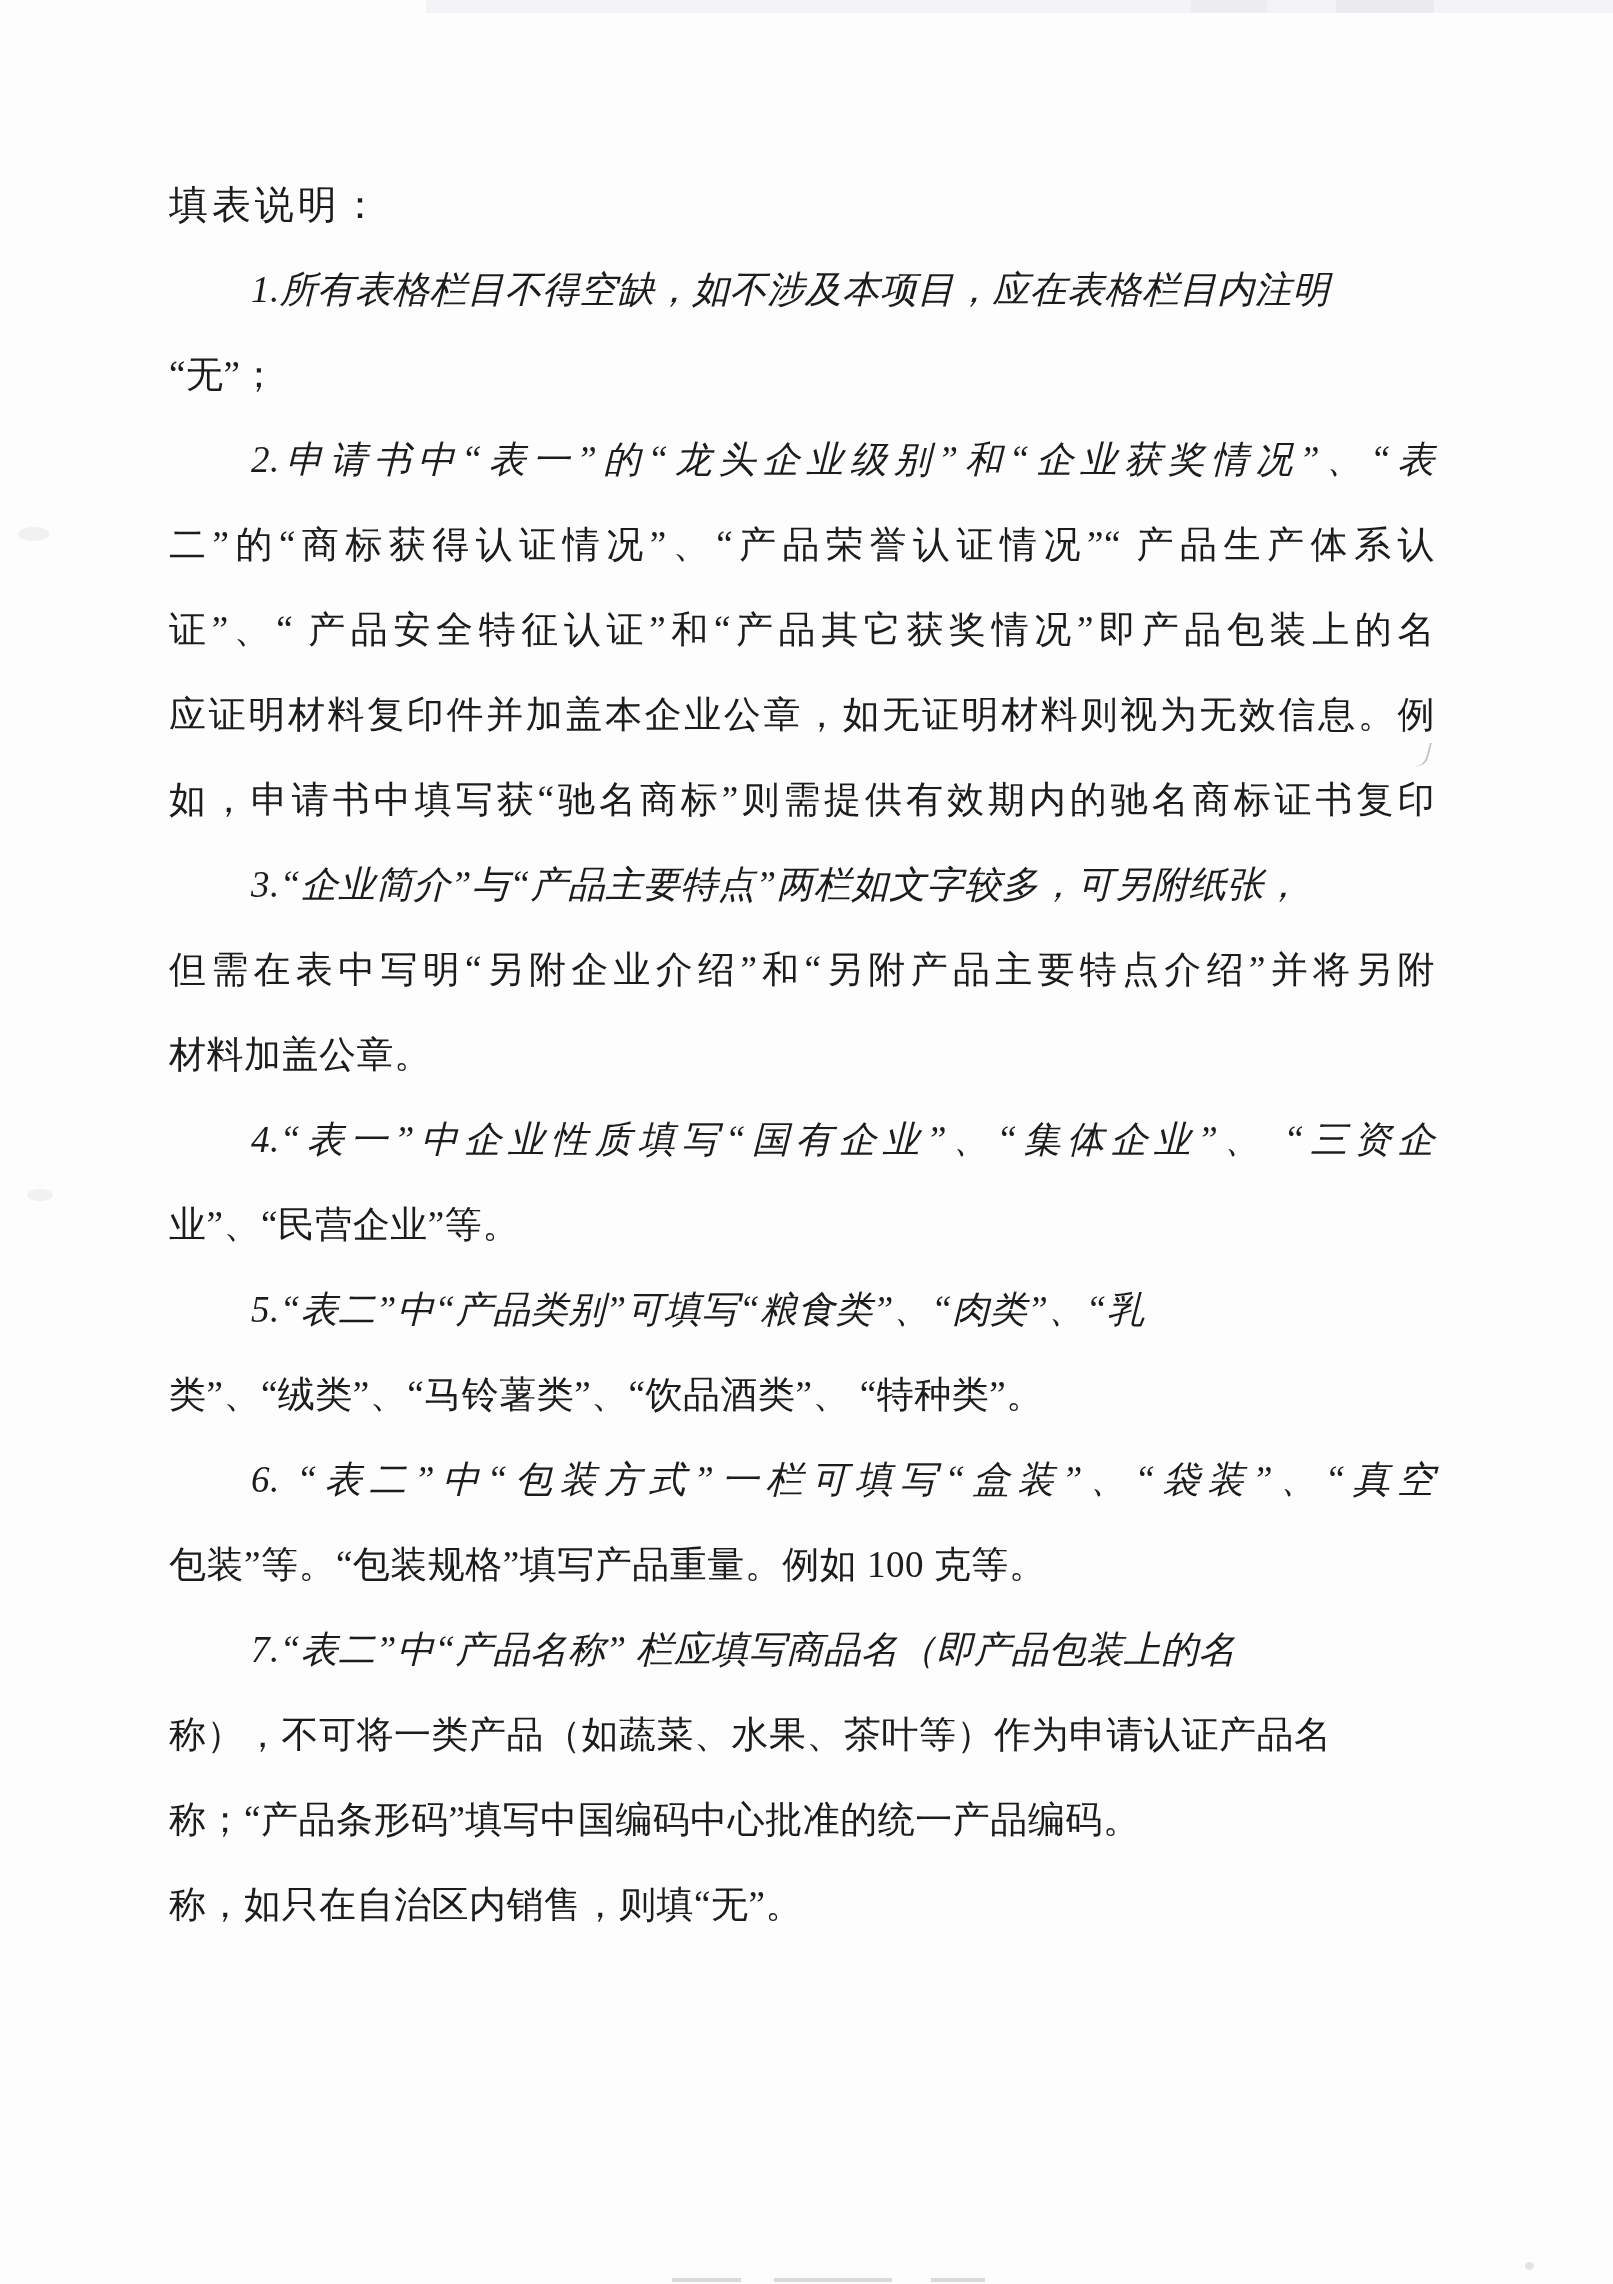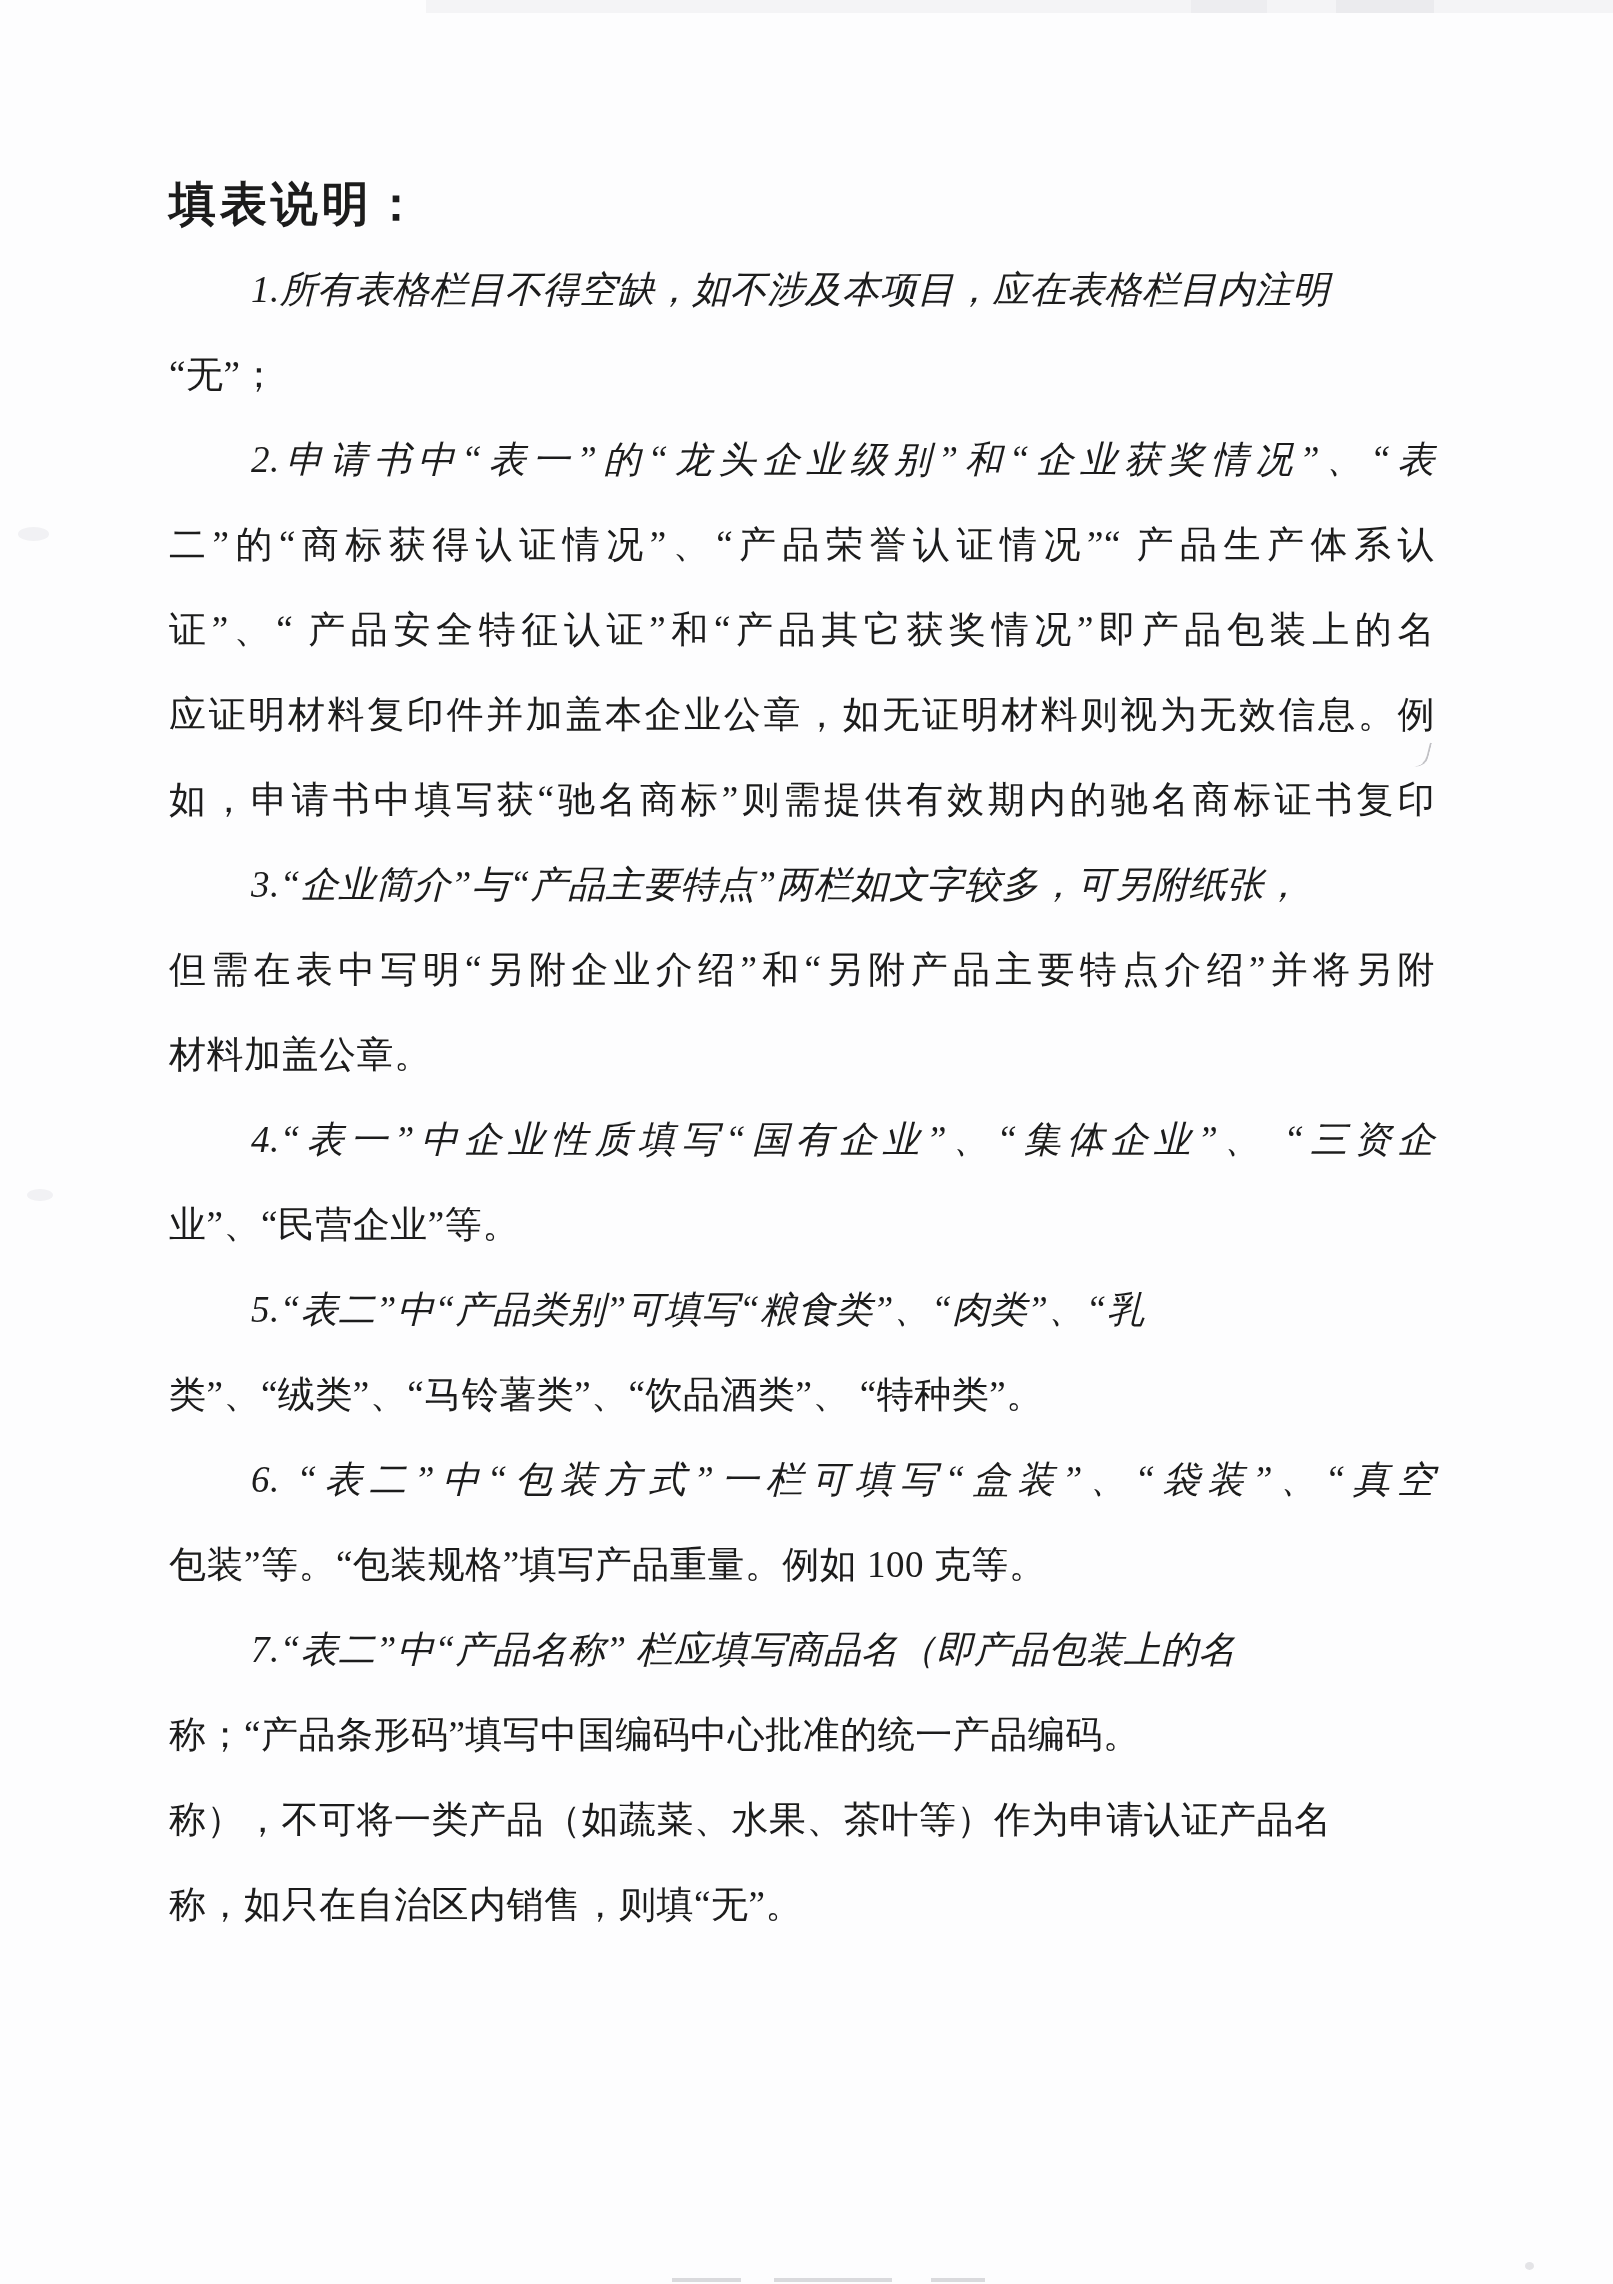--- a/index.html
+++ b/index.html
@@ -65,22 +65,22 @@
   
   .content {
     position: absolute;
     left: 169px;
     top: 162px;
     width: 1266px;
   }
   .doc-title {
     height: 85px;
     line-height: 85px;
-    font-size: 47px;
-    font-weight: 700;
+    font-size: 39px;
+    font-weight: 400;
     letter-spacing: 3.9px;
     white-space: nowrap;
   }
   .line {
     height: 85px;
     line-height: 85px;
     font-size: 37px;
     letter-spacing: 0.5px;
   }
   .line.indent {
@@ -121,18 +121,18 @@
       <div class="line indent">3.“企业简介”与“产品主要特点”两栏如文字较多，可另附纸张，</div>
       <div class="line fill">但需在表中写明“另附企业介绍”和“另附产品主要特点介绍”并将另附</div>
       <div class="line">材料加盖公章。</div>
       <div class="line indent fill">4.“表一”中企业性质填写“国有企业”、“集体企业”、 “三资企</div>
       <div class="line">业”、“民营企业”等。</div>
       <div class="line indent">5.“表二”中“产品类别”可填写“粮食类”、“肉类”、“乳</div>
       <div class="line">类”、“绒类”、“马铃薯类”、“饮品酒类”、 “特种类”。</div>
       <div class="line indent fill">6. “表二”中“包装方式”一栏可填写“盒装”、“袋装”、“真空</div>
       <div class="line">包装”等。“包装规格”填写产品重量。例如 100 克等。</div>
       <div class="line indent">7.“表二”中“产品名称” 栏应填写商品名（即产品包装上的名</div>
+      <div class="line">称），不可将一类产品（如蔬菜、水果、茶叶等）作为申请认证产品名</div>
       <div class="line">称；“产品条形码”填写中国编码中心批准的统一产品编码。</div>
-      <div class="line">称），不可将一类产品（如蔬菜、水果、茶叶等）作为申请认证产品名</div>
       <div class="line">称，如只在自治区内销售，则填“无”。</div>
     </div>
 </div>
 
 
 </body></html>

